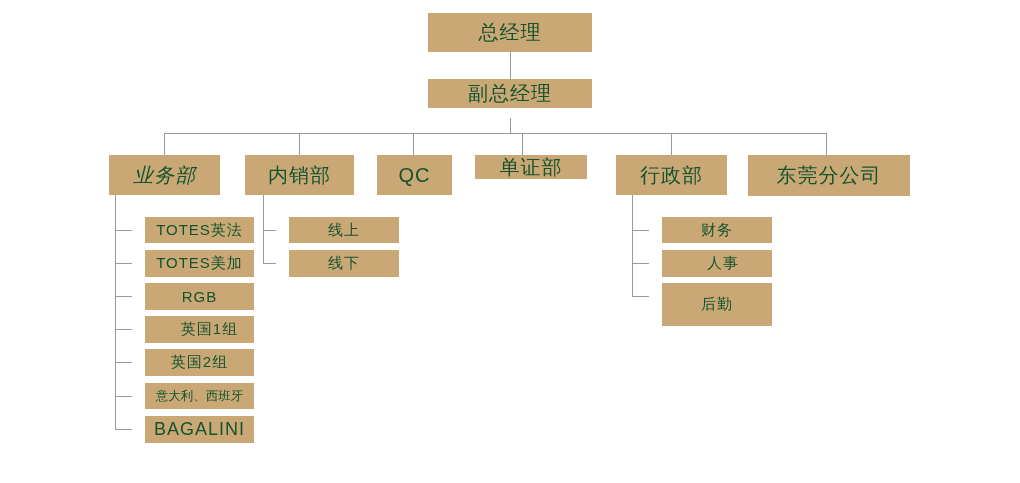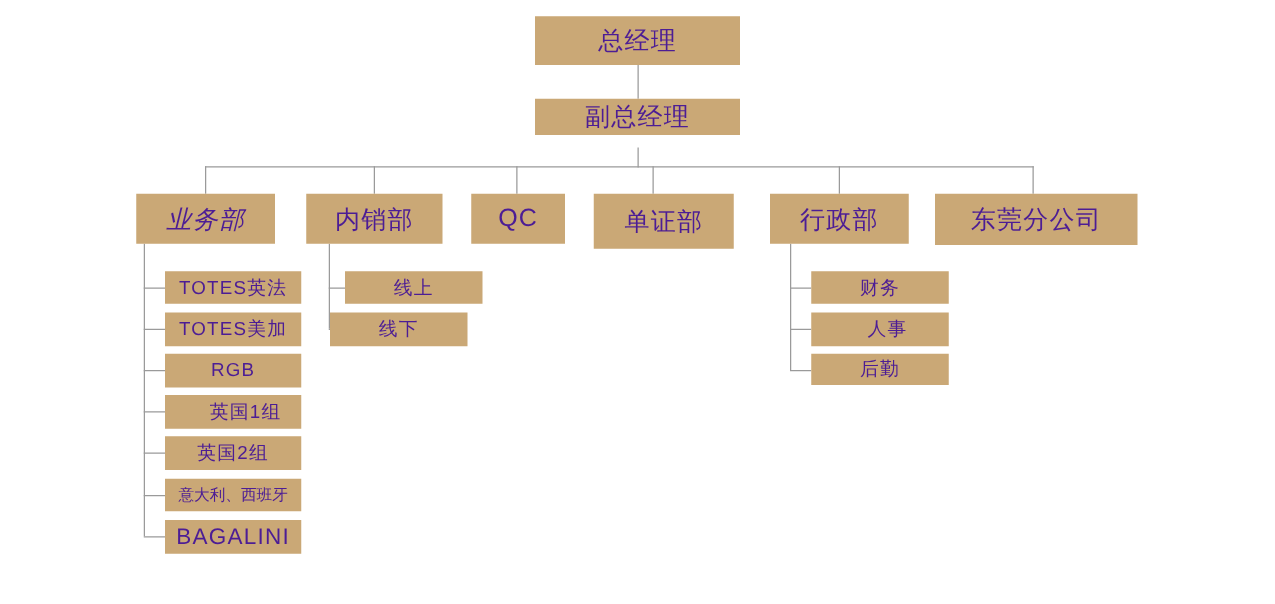--- a/index.html
+++ b/index.html
@@ -7,30 +7,30 @@
     position: relative;
     width: 1020px;
     height: 483px;
     background: #ffffff;
     font-family: "Liberation Sans", sans-serif;
     overflow: hidden;
   }
   .node {
     position: absolute;
     background: #CAA876;
-    color: #4c1d95;
+    color: #14532d;
     display: flex;
     align-items: center;
     justify-content: center;
     box-sizing: border-box;
     text-align: center;
     white-space: nowrap;
   }
   .lvl  { font-size: 20px; letter-spacing: 1px; }
-  .sub  { font-size: 15px; letter-spacing: 1px; }
+  .sub  { font-size: 15px; letter-spacing: 1px; margin-left: 13px; }
   .sub-sm { font-size: 12.5px; letter-spacing: 0; }
   .sub-lg { font-size: 18px; letter-spacing: 1px; }
   .line { position: absolute; background: #9A9A9A; }
   .h { height: 1px; }
   .v { width: 1px; }
 </style>
 </head>
 <body>
 
 <div class="canvas">
@@ -62,32 +62,32 @@
   <div class="line h" style="left:632px; top:230px; width:17px;"></div>
   <div class="line h" style="left:632px; top:263px; width:17px;"></div>
   <div class="line h" style="left:632px; top:296px; width:17px;"></div>
 
   <div class="node lvl" style="left:428px; top:13px; width:164px; height:39px;">总经理</div>
   <div class="node lvl" style="left:428px; top:79px; width:164px; height:29px;">副总经理</div>
 
   <div class="node lvl" style="left:109px; top:155px; width:111px; height:40px;font-style:italic;">业务部</div>
   <div class="node lvl" style="left:245px; top:155px; width:109px; height:40px;text-align:right;">内销部</div>
   <div class="node lvl" style="left:377px; top:155px; width:75px; height:40px;">QC</div>
-  <div class="node lvl" style="left:475px; top:155px; width:112px; height:44px;">单证部</div>
+  <div class="node lvl" style="left:475px; top:155px; width:112px; height:24px;">单证部</div>
   <div class="node lvl" style="left:616px; top:155px; width:111px; height:40px;text-align:right;">行政部</div>
   <div class="node lvl" style="left:748px; top:155px; width:162px; height:41px;">东莞分公司</div>
 
   <div class="node sub" style="left:132px; top:217px; width:109px; height:26px;">TOTES英法</div>
   <div class="node sub" style="left:132px; top:250px; width:109px; height:27px;">TOTES美加</div>
   <div class="node sub" style="left:132px; top:283px; width:109px; height:27px;">RGB</div>
   <div class="node sub" style="left:132px; top:316px; width:109px; height:27px;padding-left:20px;">英国1组</div>
   <div class="node sub" style="left:132px; top:349px; width:109px; height:27px;">英国2组</div>
   <div class="node sub sub-sm" style="left:132px; top:383px; width:109px; height:26px;">意大利、西班牙</div>
   <div class="node sub sub-lg" style="left:132px; top:416px; width:109px; height:27px;">BAGALINI</div>
 
   <div class="node sub" style="left:276px; top:217px; width:110px; height:26px;">线上</div>
-  <div class="node sub" style="left:264px; top:250px; width:110px; height:27px;">线下</div>
+  <div class="node sub" style="left:276px; top:250px; width:110px; height:27px;">线下</div>
 
   <div class="node sub" style="left:649px; top:217px; width:110px; height:26px;">财务</div>
   <div class="node sub" style="left:649px; top:250px; width:110px; height:27px;padding-left:12px;">人事</div>
-  <div class="node sub" style="left:649px; top:283px; width:110px; height:25px;">后勤</div>
+  <div class="node sub" style="left:649px; top:283px; width:110px; height:43px;">后勤</div>
 
 </div>
 
 </body></html>

